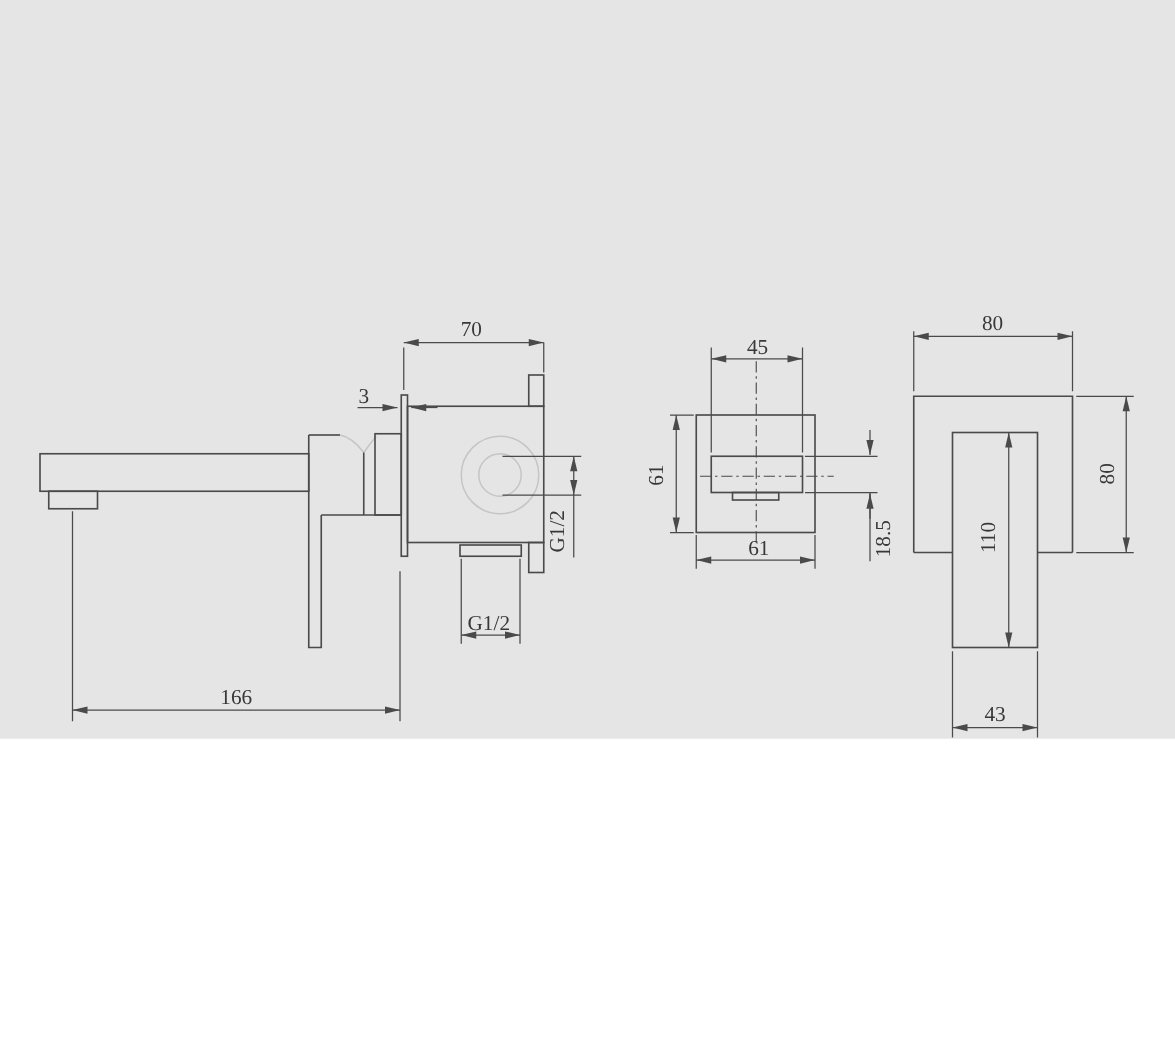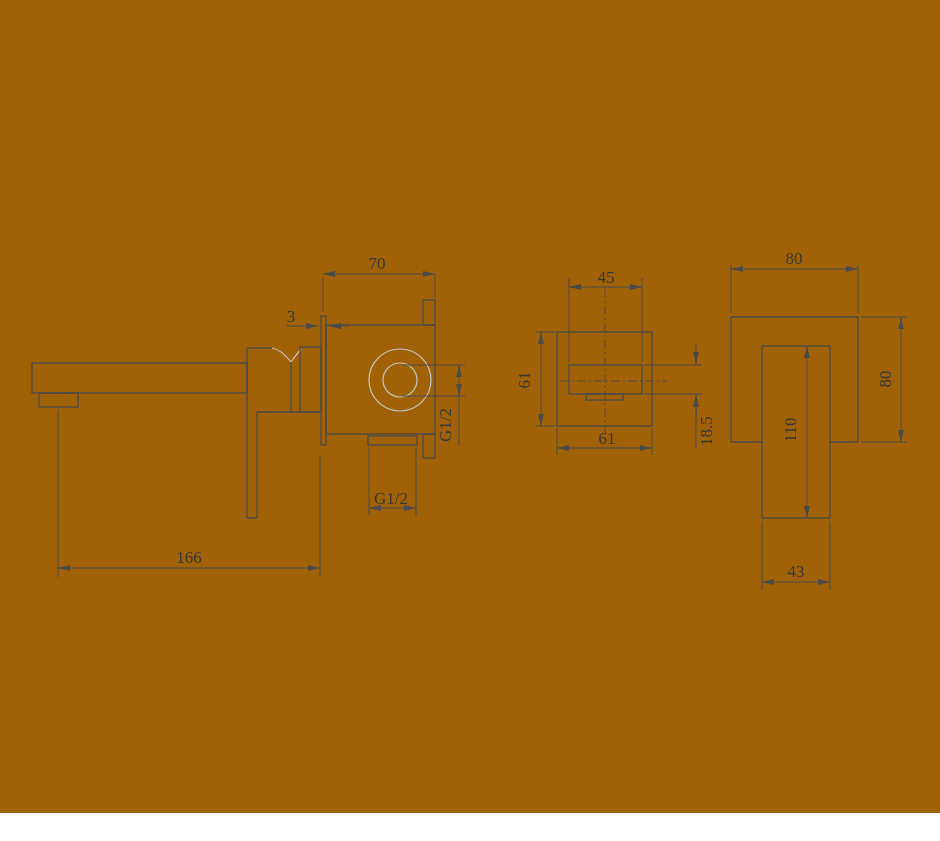--- a/index.html
+++ b/index.html
@@ -6,22 +6,22 @@
     margin: 0;
     padding: 0;
     background: #ffffff;
     width: 940px;
     height: 841px;
     overflow: hidden;
   }
   #canvas {
     position: relative;
     width: 940px;
-    height: 813px;
-    background: #a16207;
+    height: 591px;
+    background: #e5e5e5;
   }
   svg {
     display: block;
   }
   .outline {
     stroke: #4a4a4a;
     stroke-width: 1.3;
     fill: none;
   }
   .thin {

